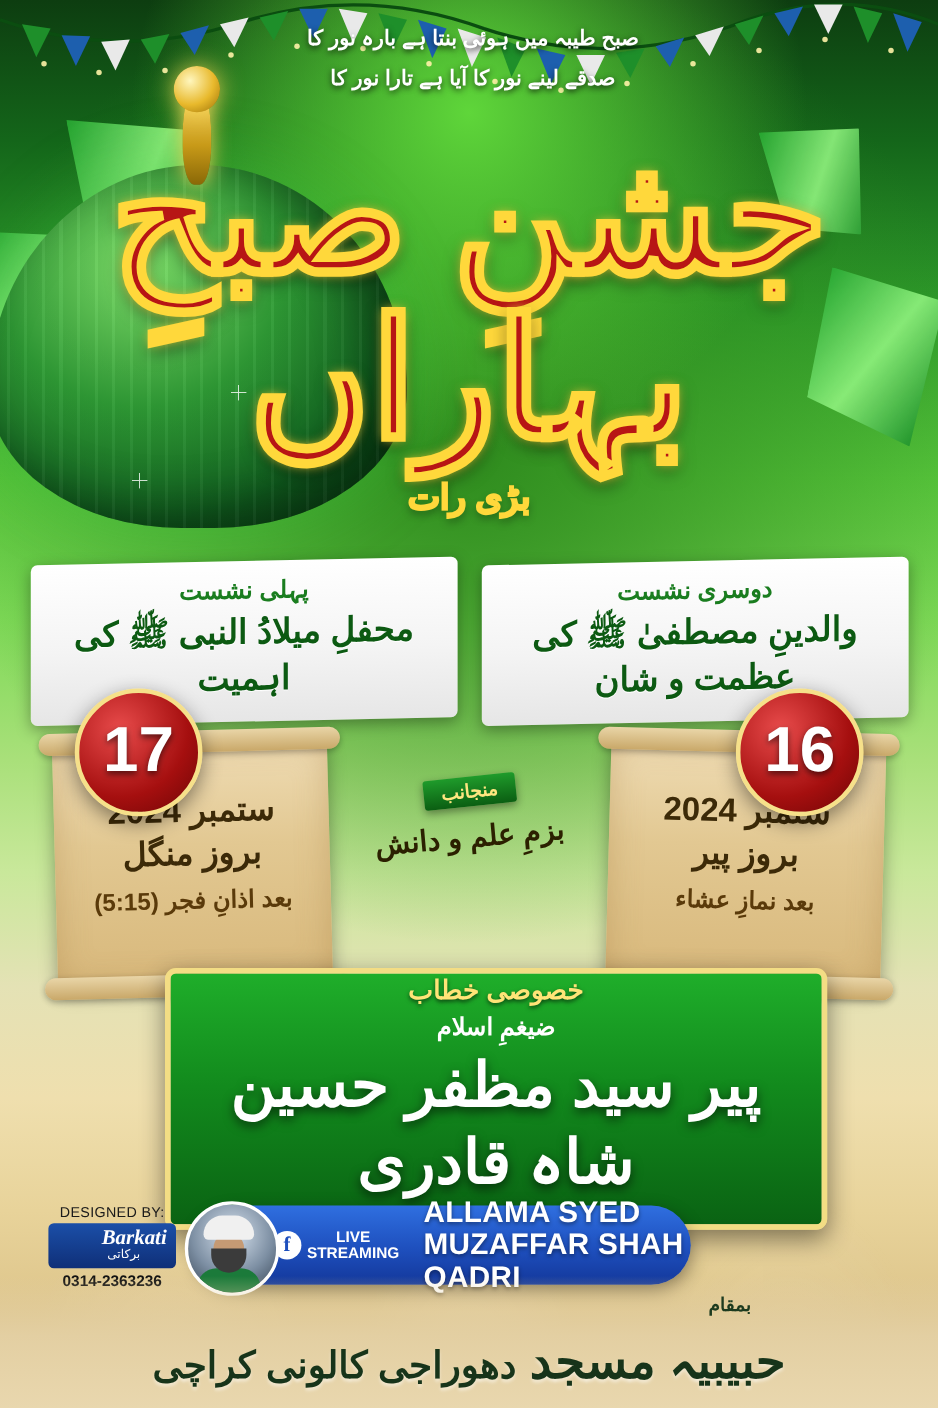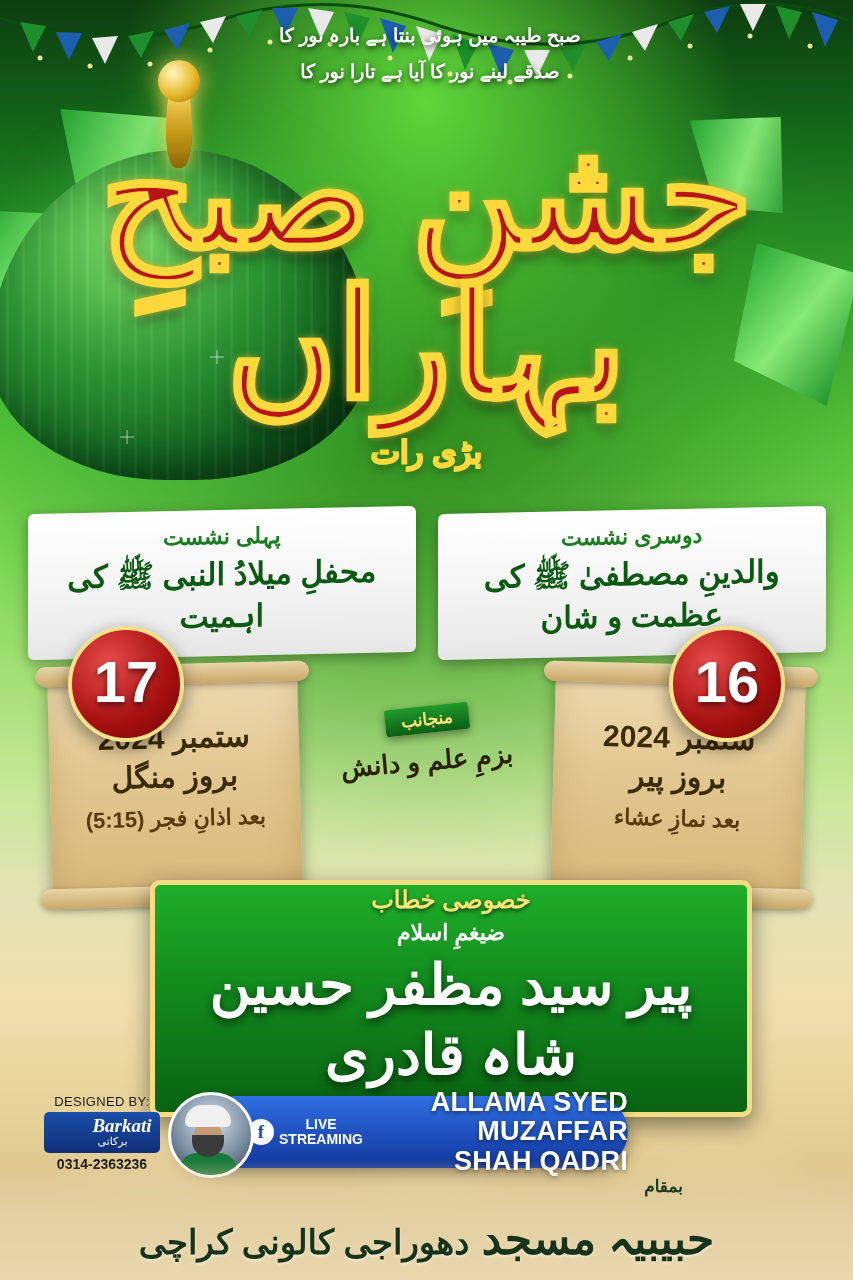--- a/index.html
+++ b/index.html
@@ -388,28 +388,28 @@
     font-family: "Liberation Serif", serif;
   }
   .live-text {
     color: #ffffff;
     font-size: 14px;
     font-weight: bold;
     line-height: 1.1;
     text-align: center;
   }
   .live-name {
-    margin-left: 27px;
+    margin-left: 12px;
     color: #ffffff;
     font-size: 27px;
     font-weight: bold;
     line-height: 1.08;
     letter-spacing: .3px;
     text-shadow: 0 2px 4px rgba(0,0,0,.45);
-    text-align: right;
+    text-align: left;
   }
 
   
   .designed {
     position: absolute;
     left: 44px;
     top: 1094px;
     width: 116px;
     text-align: center;
   }

